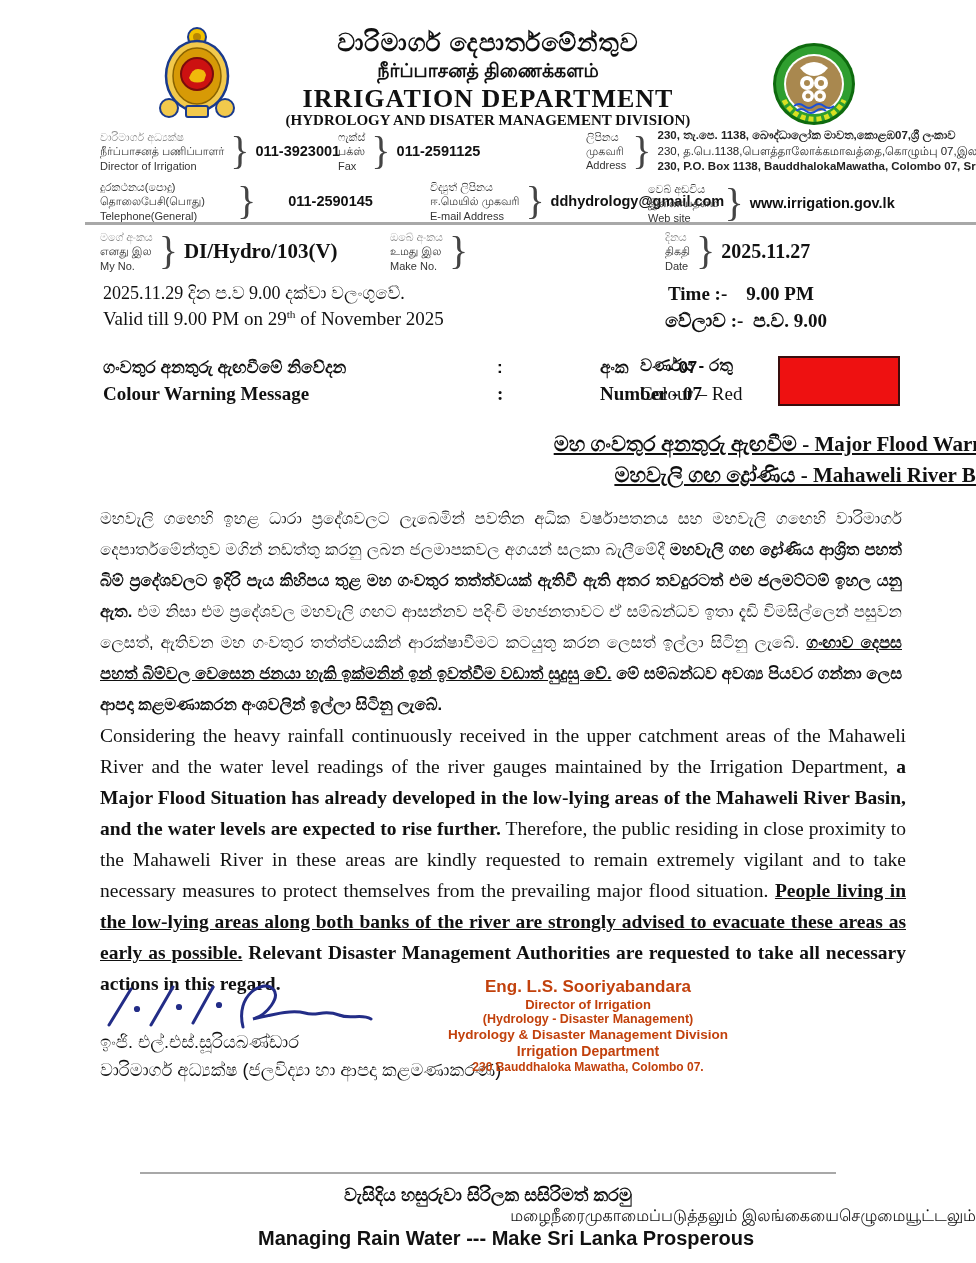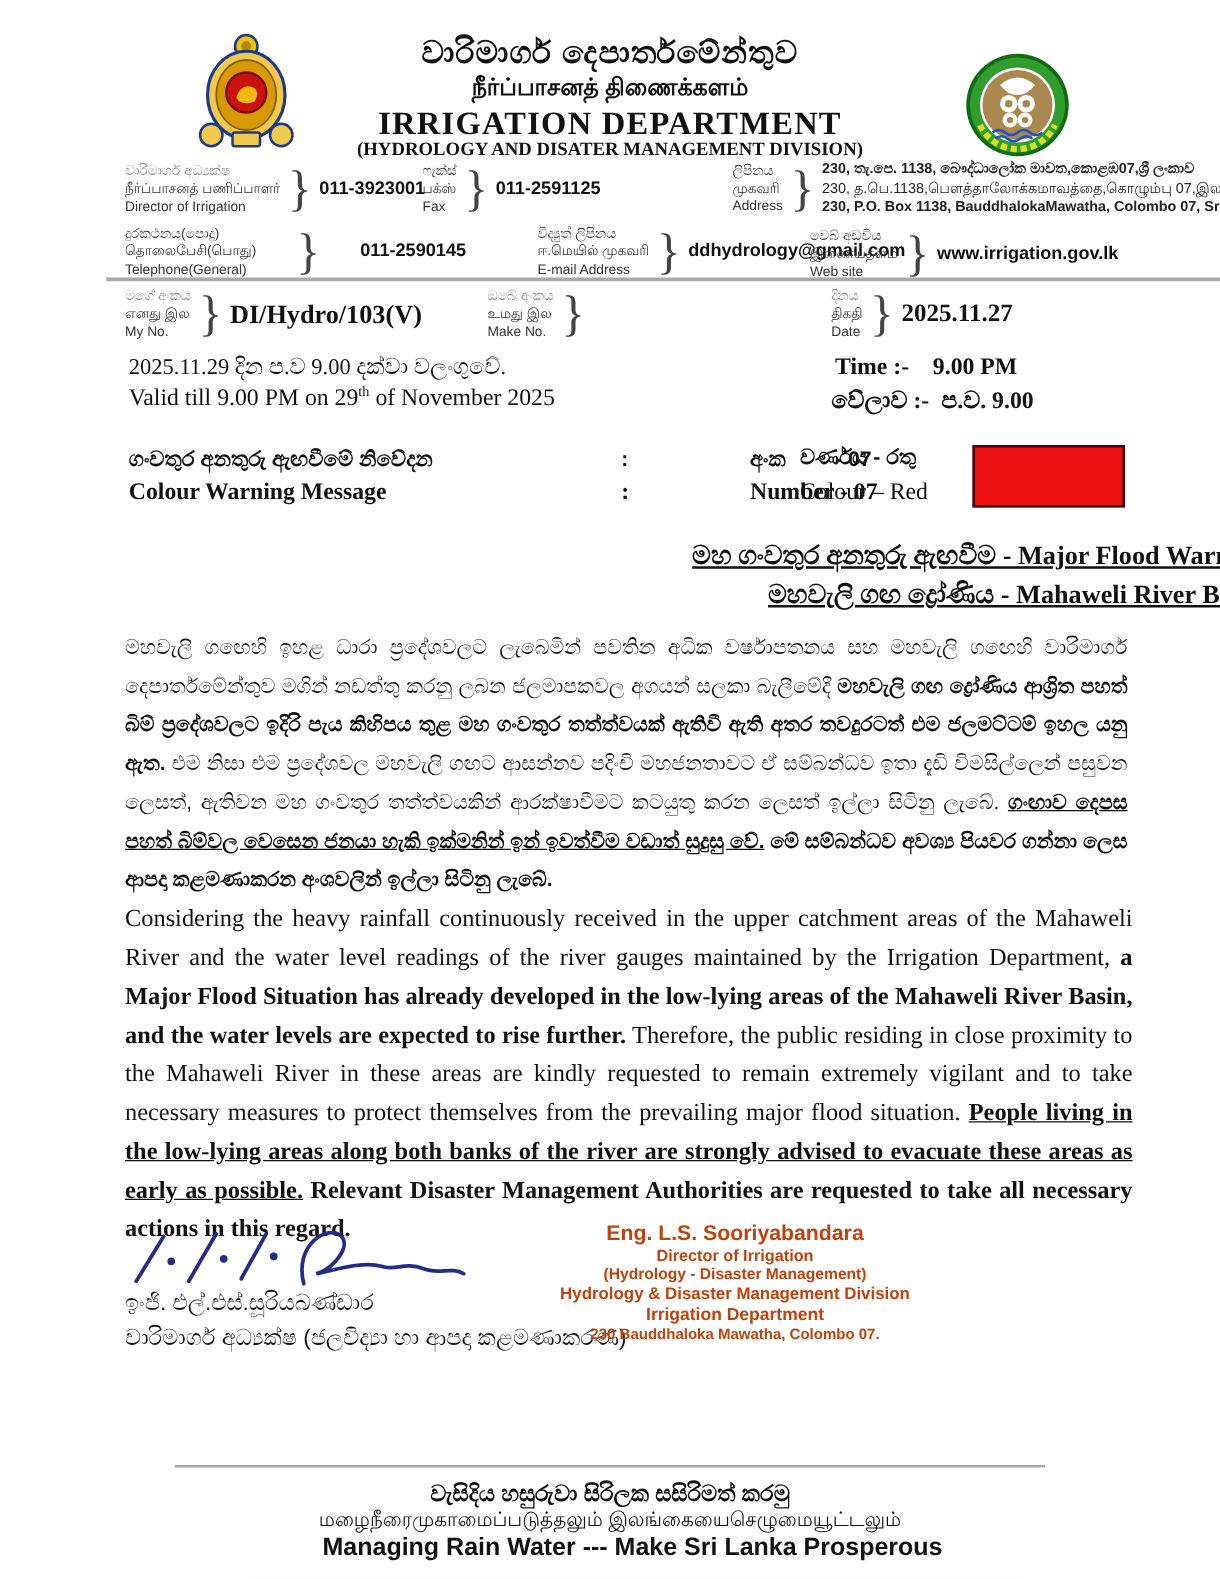--- a/index.html
+++ b/index.html
@@ -55,21 +55,21 @@
   .stamp .l1 { font-size:13px; }
   .stamp .l2 { font-size:12.5px; }
   .stamp .l3 { font-size:13.5px; }
   .stamp .l4 { font-size:14px; }
   .stamp .l5 { font-size:12px; }
 
   .sig-name { font-size:18px; color:#111; }
   .sig-title { font-size:18px; color:#111; white-space:nowrap; z-index:1; }
 
   .foot-si { left:0; width:100%; text-align:center; font-size:18px; font-weight:bold; }
-  .foot-ta { left:0; width:100%; text-align:center; font-size:16px; }
+  .foot-ta { left:0; width:100%; text-align:right; font-size:16px; }
   .foot-en { left:0; width:100%; text-align:center; font-size:20px; font-weight:bold;padding-left:36px; }
 
   .redbox { position:absolute; left:778px; top:356px; width:122px; height:50px;
             border:2px solid #3a0d0d; }
   sup { font-size:0.6em; }
 </style>
 </head>
 <body>
 
 <div class="page">

